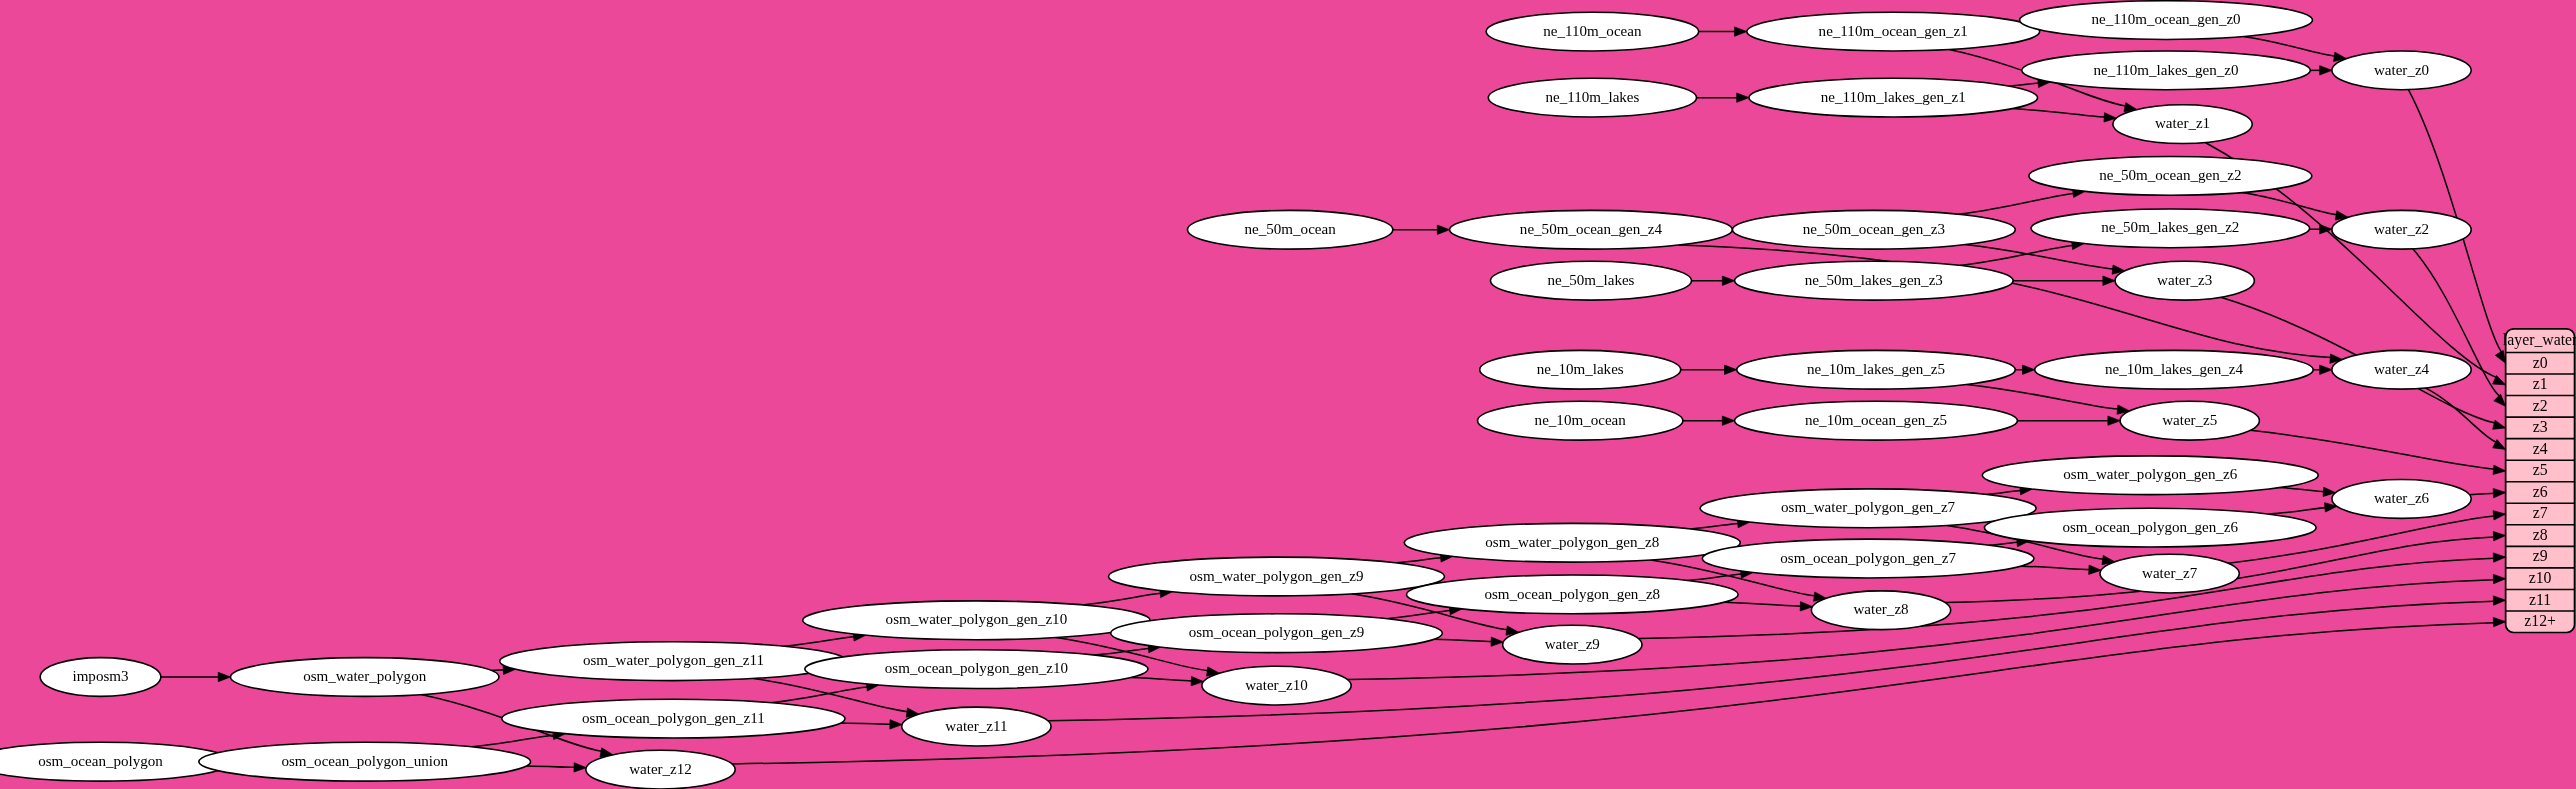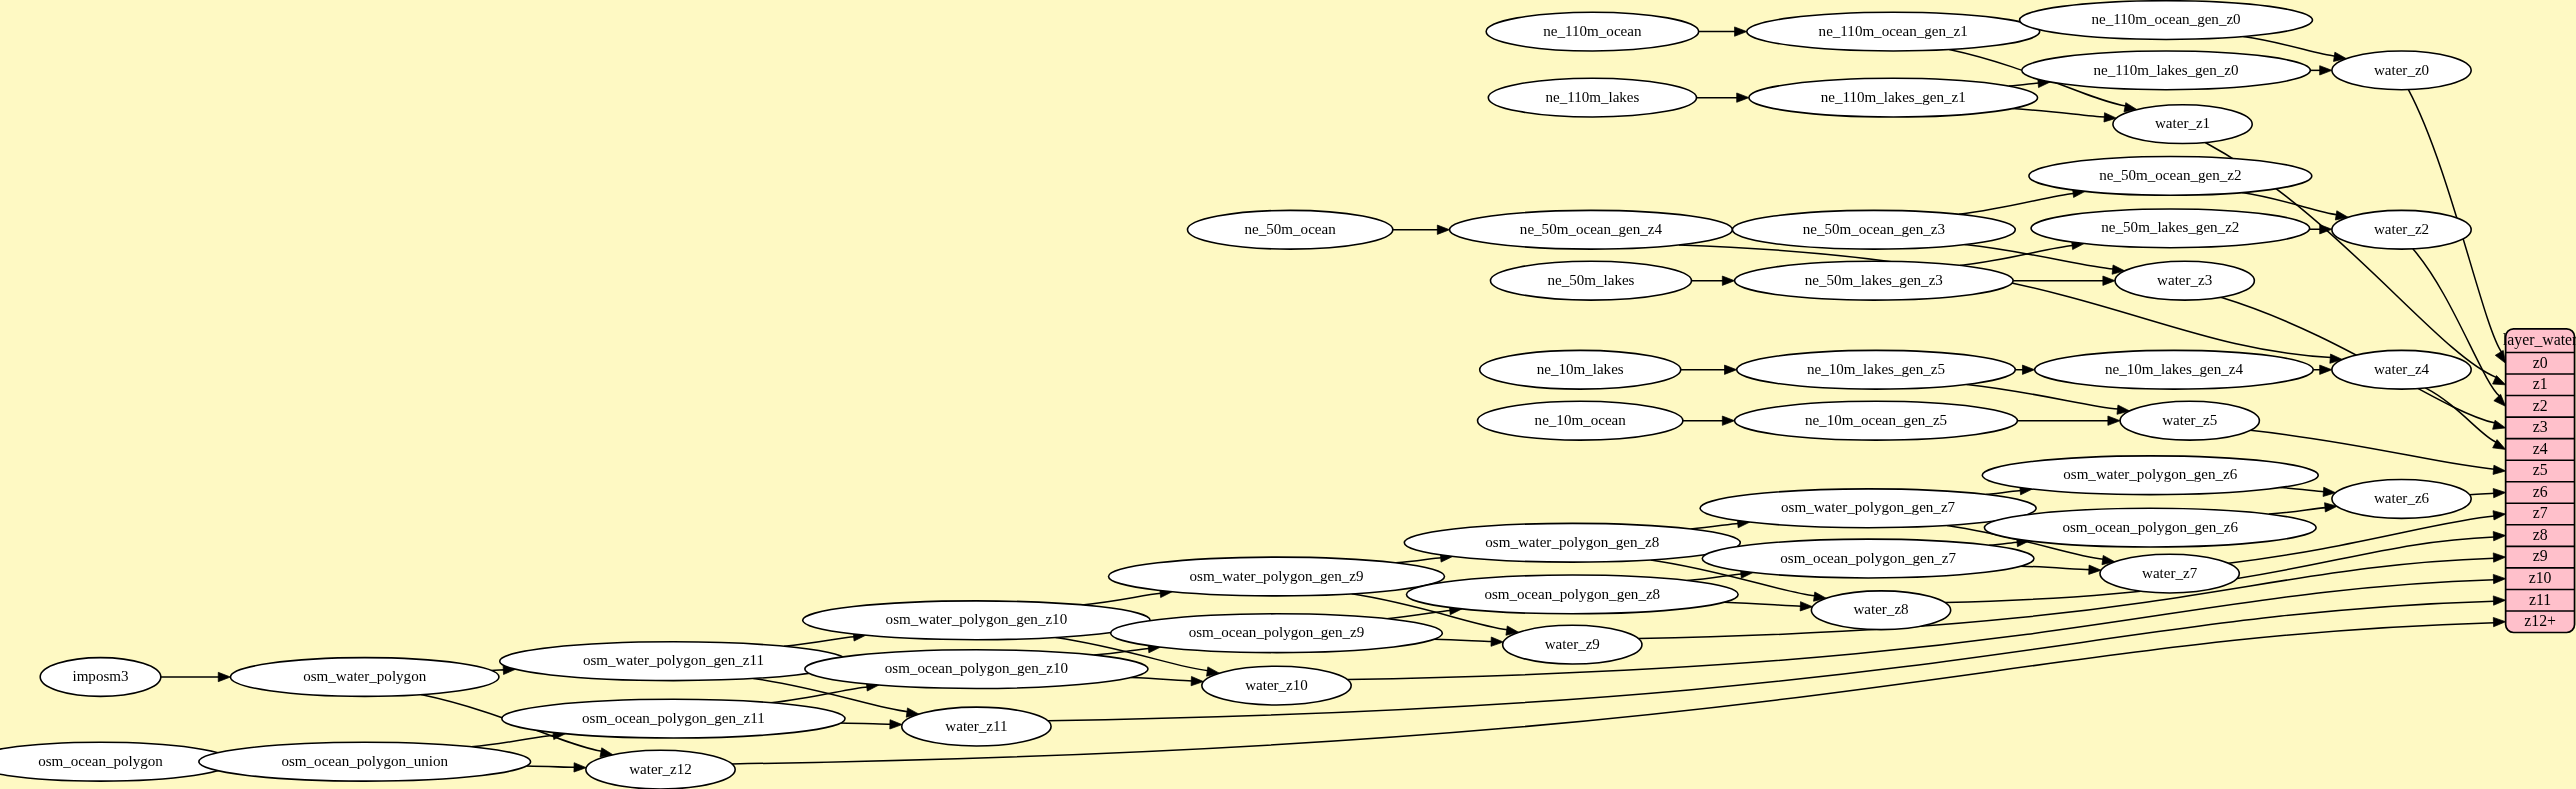--- a/index.html
+++ b/index.html
@@ -5,21 +5,21 @@
 <style>
   html, body {
     margin: 0;
     padding: 0;
     background: #ffffff;
   }
   #graph-root {
     position: relative;
     width: 2576px;
     height: 789px;
-    background: #fef9c3;
+    background: #ec4899;
     font-family: "Liberation Serif", "DejaVu Serif", serif;
     overflow: hidden;
   }
   svg.graph-canvas {
     position: absolute;
     top: 0; left: 0;
     width: 2576px;
     height: 789px;
   }
   .node-ellipse {

